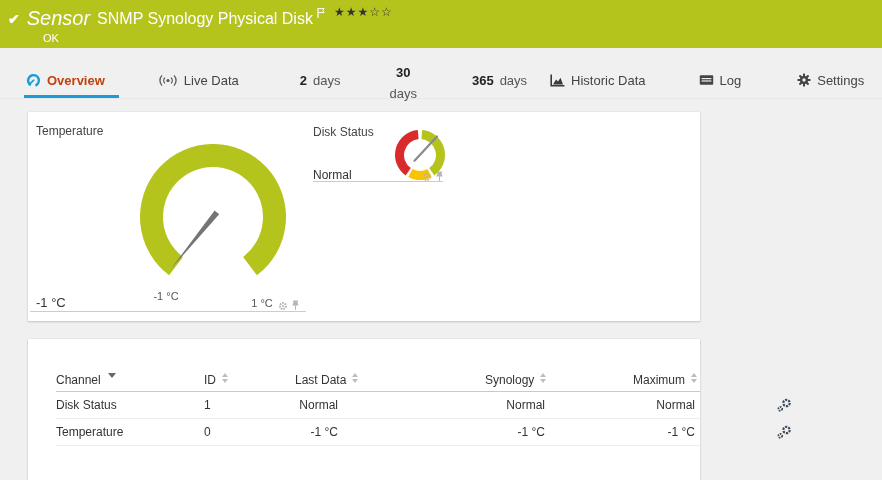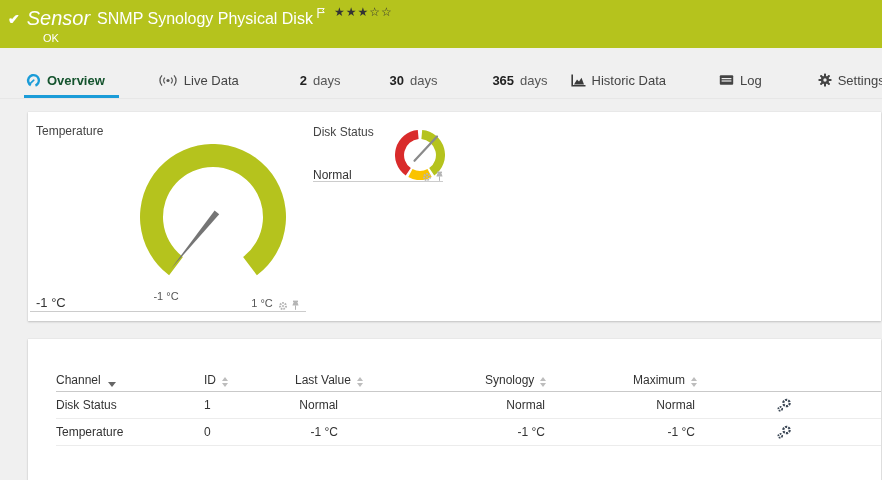--- a/index.html
+++ b/index.html
@@ -19,31 +19,31 @@
   .hdr-stars { align-self:flex-start; margin:-2px 0 0 8px; color:#333; font-size:12px; letter-spacing:1px; }
   .hdr-ok { font-size:11px; font-weight:normal; margin:2px 0 0 35px; }
 
   
   .tabbar { height:34px; margin-top:17px; padding-left:24px; display:flex; align-items:stretch;
             border-bottom:1px solid #e7e7e7; }
   .tab { display:flex; align-items:center; gap:6px; font-size:13px; color:#444;
          border-bottom:3px solid transparent; padding:0 2px; cursor:pointer; white-space:nowrap; }
   .tab .num { font-weight:bold; color:#222; }
   .tab .unit { color:#555; }
-  .tab.active { border-bottom-color:#1b9cd8; color:#14532d; font-weight:bold; }
+  .tab.active { border-bottom-color:#1b9cd8; color:#c2410c; font-weight:bold; }
   .t-ov { margin-right:37px; padding-right:14px; }
   .t-ld { margin-right:57px; }
   .t-2d { margin-right:45px; }
-  .t-30d { margin-right:51px; }
+  .t-30d { margin-right:51px;flex-direction:column; }
   .t-365d { margin-right:19px; }
   .t-hd { margin-right:49px; }
   .t-log { margin-right:52px;text-align:right; }
 
   
-  .panel { background:#fff; width:853px; margin-left:28px; position:relative;
+  .panel { background:#fff; width:672px; margin-left:28px; position:relative;
            box-shadow:0 1px 2px rgba(0,0,0,0.18), 0 0 1px rgba(0,0,0,0.12); }
   .panel-gauges { height:209px; margin-top:13px; }
   .panel-table { height:150px; margin-top:18px; }
 
   
   .w-title { position:absolute; font-size:12px; color:#444; }
   .temp-title { left:8px; top:12px; }
   .temp-gauge { position:absolute; left:112px; top:32px; }
   .scale-label { position:absolute; width:50px; text-align:center; font-size:11px; color:#555; }
   .temp-min { left:113px; top:178px; }
@@ -59,21 +59,21 @@
   .disk-gauge { position:absolute; left:367px; top:18px; }
   .disk-value { position:absolute; left:285px; top:56px; font-size:12px; color:#333; }
   .disk-underline { left:285px; top:69px; width:130px; }
   .disk-tools { left:394px; top:59px; }
 
   
   .chan-table { position:absolute; left:28px; top:29px; right:0; font-size:12px; }
   .trow { display:grid; grid-template-columns:148px 91px 190px 148px 144px 1fr; align-items:center;
           height:27px; border-bottom:1px solid #ececec; }
   .trow.thead { height:24px; border-bottom:1px solid #c9c9c9; }
-  .hcell { display:flex; align-items:flex-end; }
+  .hcell { display:flex; align-items:flex-start; }
   .cell-right3 { text-align:right; padding-right:147px; }
   .cell-right4 { text-align:right; padding-right:88px; }
   .cell-right5 { text-align:right; padding-right:82px; }
   .sort { display:inline-flex; flex-direction:column; gap:2px; margin-left:6px; }
   .sort i { display:block; width:0; height:0; border-left:3.5px solid transparent; border-right:3.5px solid transparent; }
   .sort .up { border-bottom:4px solid #bdbdbd; }
   .sort .dn { border-top:4px solid #bdbdbd; }
   .sort-desc { display:inline-block; width:0; height:0; margin-left:7px;
                border-left:4px solid transparent; border-right:4px solid transparent; border-top:5px solid #666; }
   .gear-cell { display:flex; align-items:center; }
@@ -209,21 +209,21 @@
         <span class="sort-desc"></span>
       </div>
       <div class="hcell">
         <span>ID</span>
         <span class="sort">
             <i class="up"></i>
             <i class="dn"></i>
           </span>
       </div>
       <div class="hcell">
-        <span>Last Value</span>
+        <span>Last Data</span>
         <span class="sort">
             <i class="up"></i>
             <i class="dn"></i>
           </span>
       </div>
       <div class="hcell">
         <span>Synology</span>
         <span class="sort">
             <i class="up"></i>
             <i class="dn"></i>

